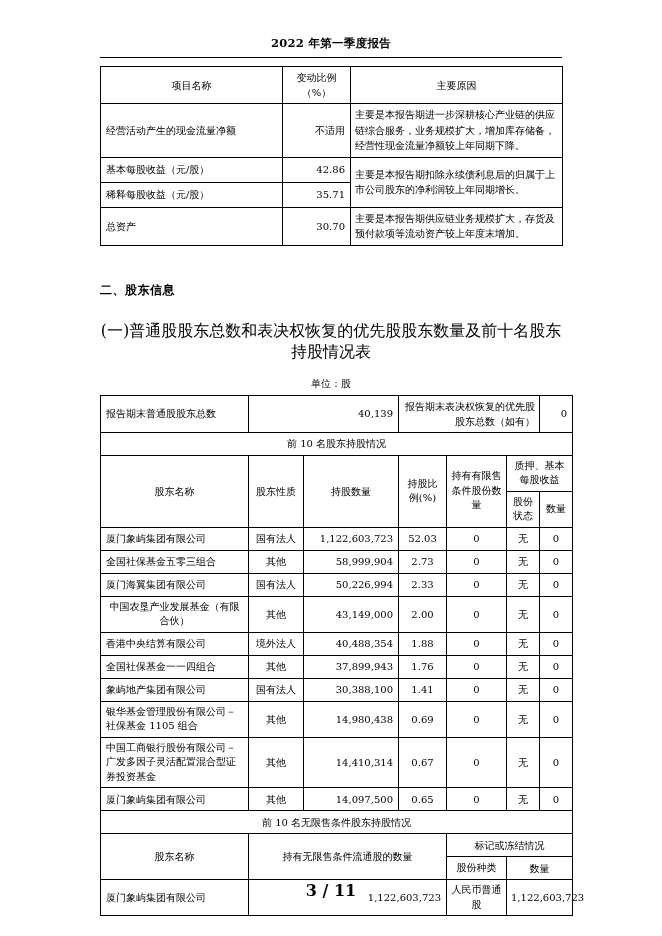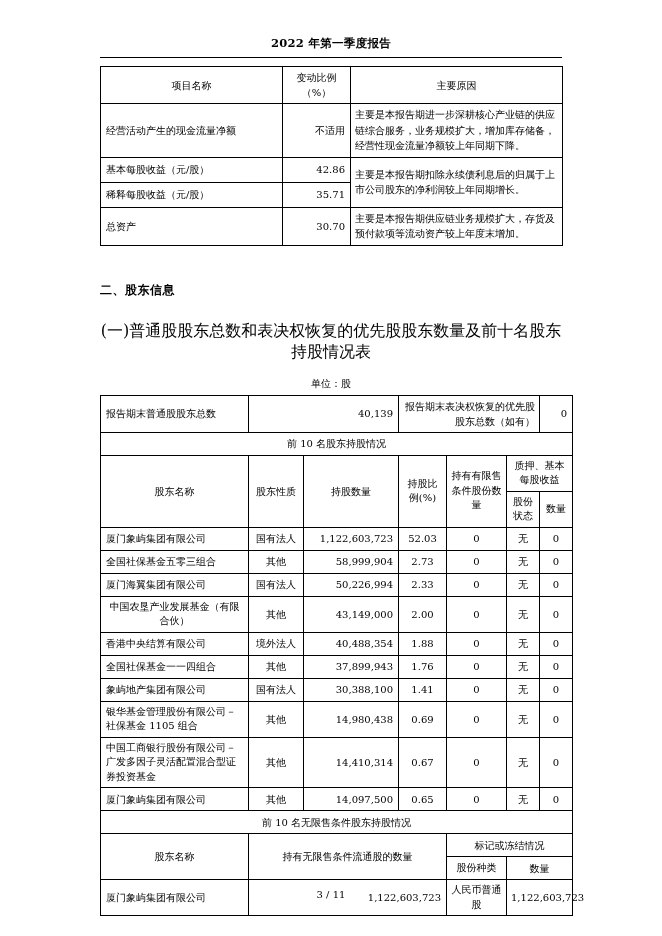--- a/index.html
+++ b/index.html
@@ -92,22 +92,22 @@
   }
   .tight { line-height: 1.45; }
 
   
   .doc-footer {
     position: absolute;
     left: 0;
     right: 0;
     bottom: 36px;
     text-align: center;
-    font-size: 10px;
-    font-weight: normal;
+    font-size: 16px;
+    font-weight: bold;
   }
 </style>
 </head>
 <body>
 
 <div class="page">
 
   <div>
     <div class="doc-header">2022 年第一季度报告</div>
     <div class="header-rule"></div>

